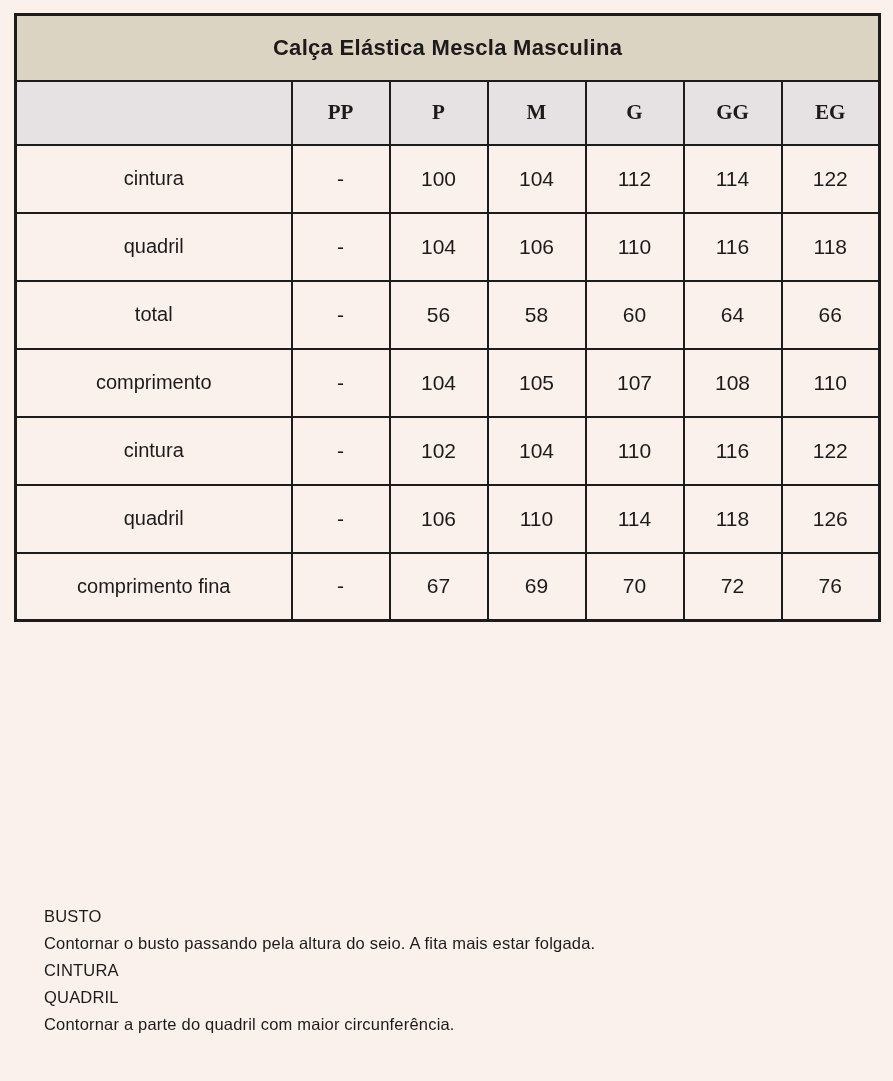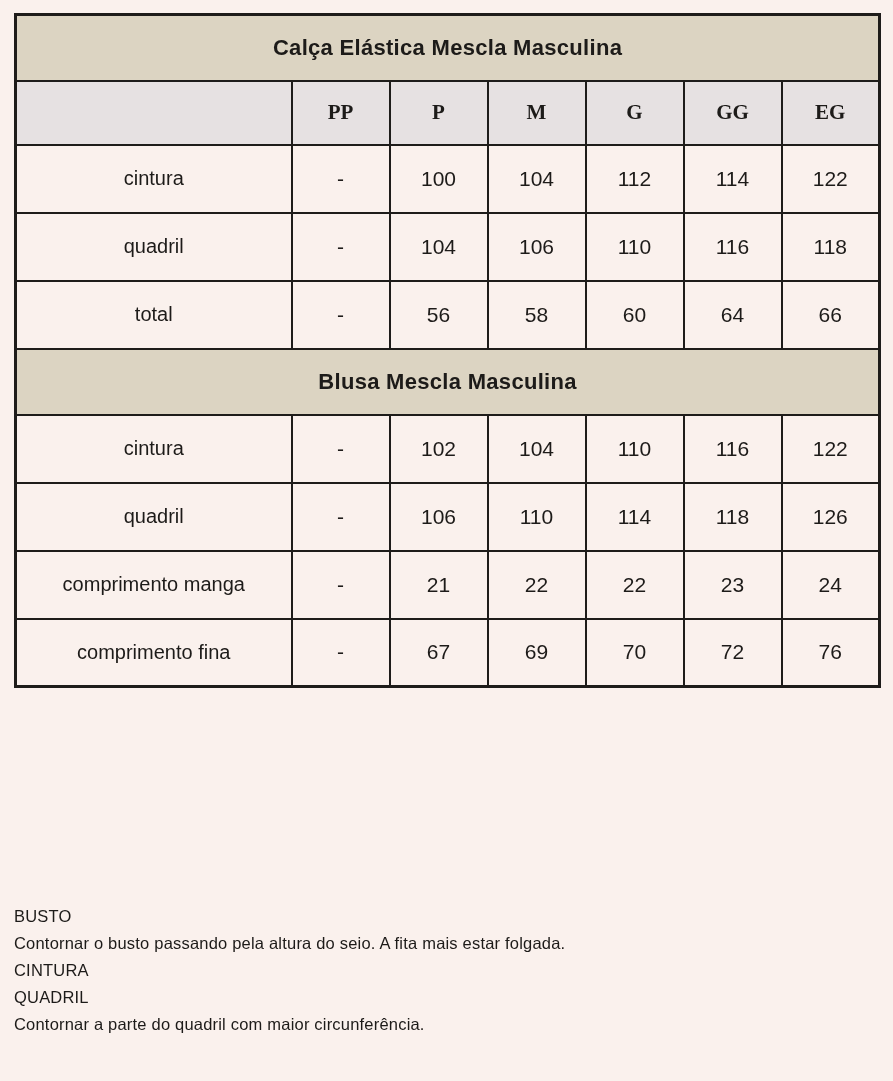--- a/index.html
+++ b/index.html
@@ -50,21 +50,21 @@
   td.value-cell { font-size: 21px; }
   .footer {
     position: absolute;
     left: 14px;
     top: 903px;
     width: 864px;
     font-size: 16.5px;
     line-height: 27px;
     letter-spacing: 0.2px;
   }
-  .footer div { white-space: nowrap; }
+  .footer div { white-space: nowrap; margin-left: 30px; }
 </style>
 </head>
 <body>
 
 <table class="size-table">
   <colgroup>
     <col class="col-label">
     <col class="col-size">
       <col class="col-size">
       <col class="col-size">
@@ -106,51 +106,48 @@
     </tr>
     <tr class="data-row">
       <td class="label-cell">total</td>
       <td class="value-cell">-</td>
       <td class="value-cell">56</td>
       <td class="value-cell">58</td>
       <td class="value-cell">60</td>
       <td class="value-cell">64</td>
       <td class="value-cell">66</td>
     </tr>
+    <tr class="data-row">
+      <td class="label-cell">comprimento</td>
+      <td class="value-cell">-</td>
+      <td class="value-cell">104</td>
+      <td class="value-cell">105</td>
+      <td class="value-cell">107</td>
+      <td class="value-cell">108</td>
+      <td class="value-cell">110</td>
+    </tr>
 
-    <tr class="section-row">
-      <td class="section-cell" colspan="7">Blusa Mescla Masculina</td>
-    </tr>
 
     <tr class="data-row">
       <td class="label-cell">cintura</td>
       <td class="value-cell">-</td>
       <td class="value-cell">102</td>
       <td class="value-cell">104</td>
       <td class="value-cell">110</td>
       <td class="value-cell">116</td>
       <td class="value-cell">122</td>
     </tr>
     <tr class="data-row">
       <td class="label-cell">quadril</td>
       <td class="value-cell">-</td>
       <td class="value-cell">106</td>
       <td class="value-cell">110</td>
       <td class="value-cell">114</td>
       <td class="value-cell">118</td>
       <td class="value-cell">126</td>
-    </tr>
-    <tr class="data-row">
-      <td class="label-cell">comprimento manga</td>
-      <td class="value-cell">-</td>
-      <td class="value-cell">21</td>
-      <td class="value-cell">22</td>
-      <td class="value-cell">22</td>
-      <td class="value-cell">23</td>
-      <td class="value-cell">24</td>
     </tr>
     <tr class="data-row">
       <td class="label-cell">comprimento fina</td>
       <td class="value-cell">-</td>
       <td class="value-cell">67</td>
       <td class="value-cell">69</td>
       <td class="value-cell">70</td>
       <td class="value-cell">72</td>
       <td class="value-cell">76</td>
     </tr>

